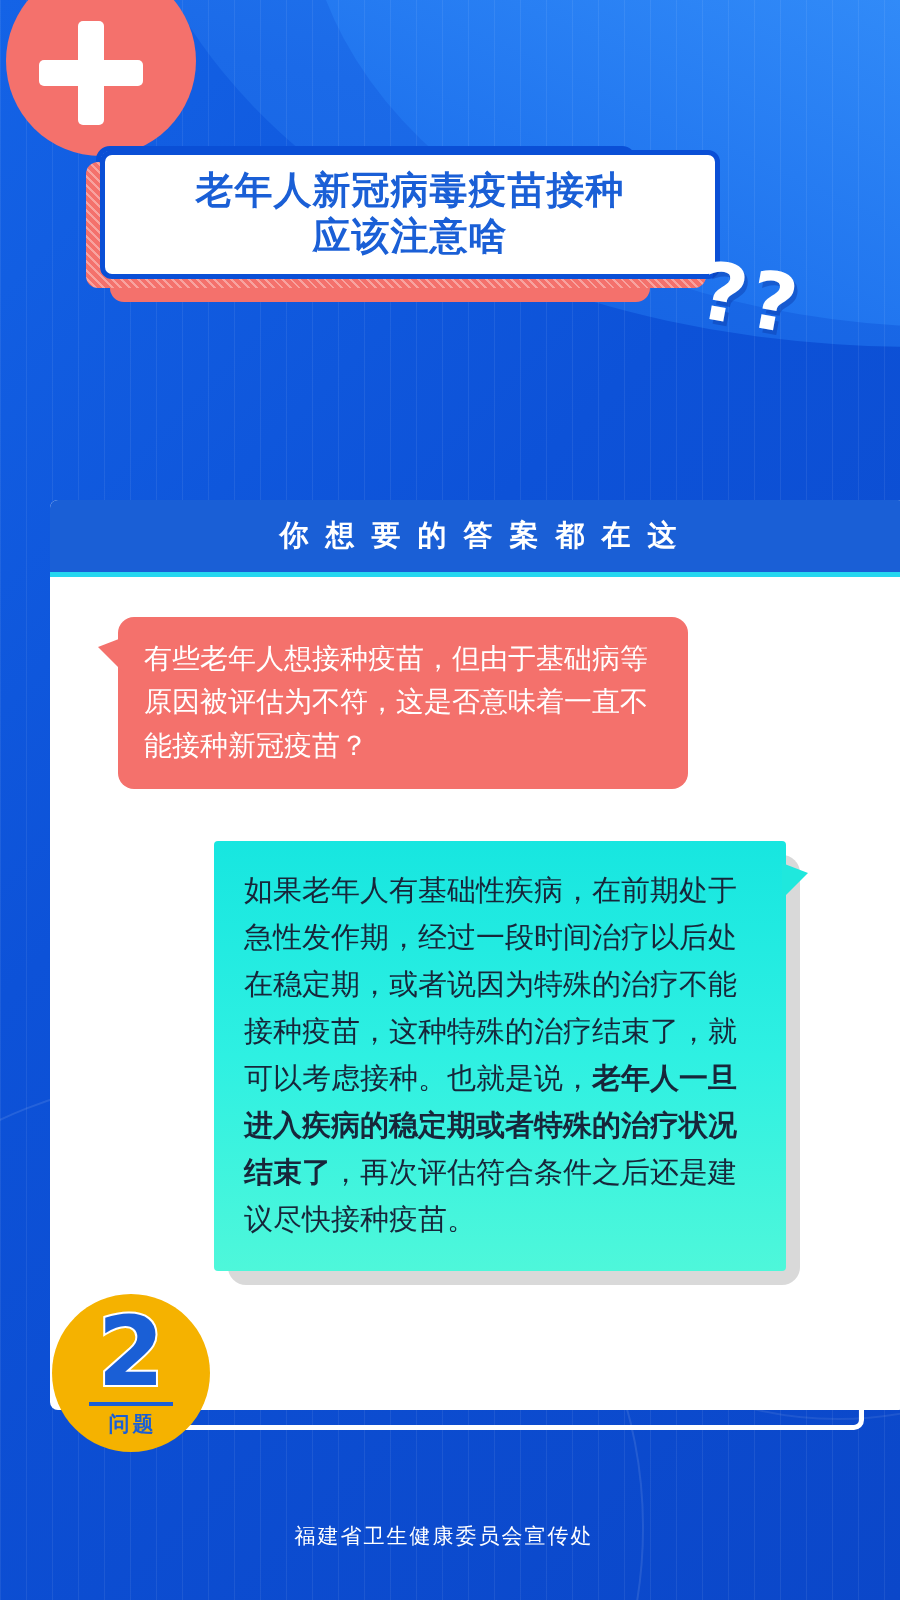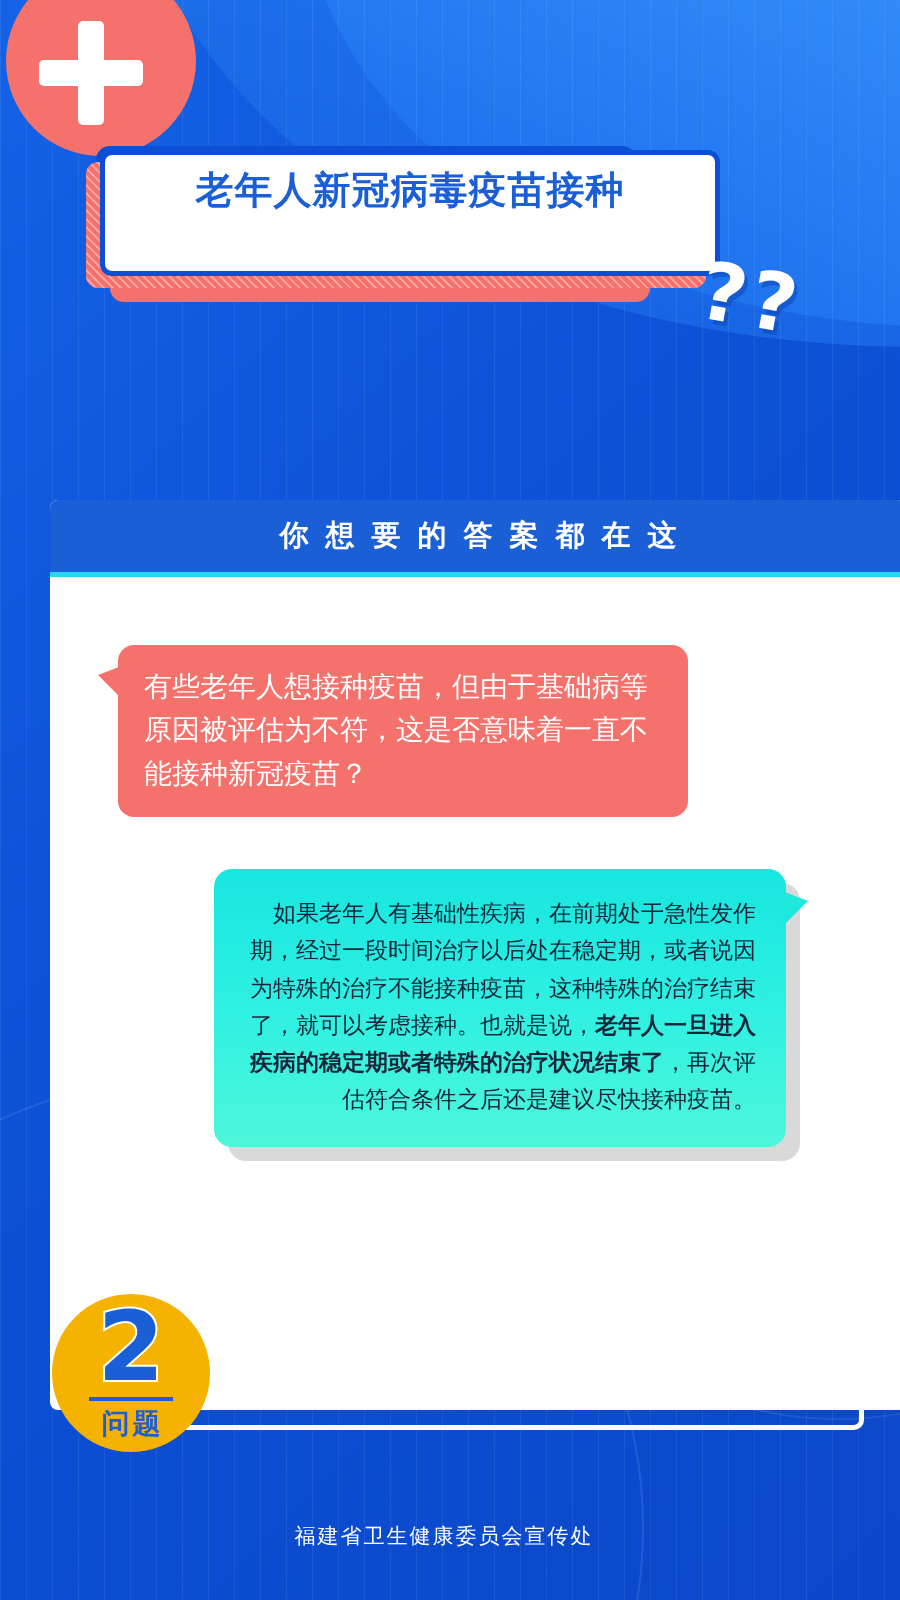--- a/index.html
+++ b/index.html
@@ -217,21 +217,21 @@
     font-weight: bold;
     letter-spacing: 17px;
     text-indent: 17px;
     font-family: "DejaVu Sans", "Liberation Sans", sans-serif;
     border-bottom: 5px solid #25d7f0;
   }
 
   
   .q-bubble {
     position: relative;
-    margin: 68px 0 0 68px;
+    margin: 40px 0 0 68px;
     width: 570px;
     background: #f4716c;
     border-radius: 16px;
     padding: 20px 26px 22px;
     box-sizing: border-box;
     color: #ffffff;
     font-size: 28px;
     line-height: 1.55;
     font-family: "DejaVu Sans", "Liberation Sans", sans-serif;
   }
@@ -258,28 +258,27 @@
     left: 14px;
     top: 14px;
     width: 572px;
     height: 100%;
     background: #d9d9d9;
     border-radius: 18px;
   }
   .a-bubble {
     position: relative;
     background: linear-gradient(180deg, #17e6e0 0%, #2ef0e2 50%, #4ef7da 100%);
-    border-radius: 18px;
+    border-radius: 4px;
     padding: 26px 30px 28px;
     box-sizing: border-box;
     color: #17263a;
-    font-size: 23px;
+    font-size: 29px;
     line-height: 1.62;
     font-family: "DejaVu Sans", "Liberation Sans", sans-serif;
-    text-align: right;
   }
   .a-bubble::after {
     content: "";
     position: absolute;
     right: -22px;
     top: 22px;
     width: 0;
     height: 0;
     border-top: 10px solid transparent;
     border-bottom: 26px solid transparent;
@@ -311,21 +310,21 @@
     paint-order: stroke fill;
   }
   .num-badge .divider {
     width: 84px;
     height: 4px;
     background: #1a5fd6;
     margin: 6px 0 4px;
   }
   .num-badge .word {
     color: #1a5fd6;
-    font-size: 28px;
+    font-size: 21px;
     font-weight: bold;
     letter-spacing: 3px;
     text-indent: 3px;
     font-family: "DejaVu Sans", "Liberation Sans", sans-serif;
   }
 
   
   .footer {
     position: absolute;
     left: 0;
@@ -359,20 +358,21 @@
     <div class="title-card-shadow"></div>
     <div class="title-card">
       <span class="big seg-blue">你问</span>
       <span class="big seg-red">我答</span>
     </div>
   </div>
 
   <div class="subtitle-shadow"></div>
   <div class="subtitle-card">
     <div class="line">老年人新冠病毒疫苗接种</div>
+    <div class="line">应该注意啥</div>
   </div>
   <div class="qmarks">??</div>
 
   <div class="panel-shadow"></div>
   <div class="panel">
 
     <div class="panel-header">你想要的答案都在这</div>
 
     <div class="q-bubble">有些老年人想接种疫苗，但由于基础病等原因被评估为不符，这是否意味着一直不能接种新冠疫苗？</div>
 

